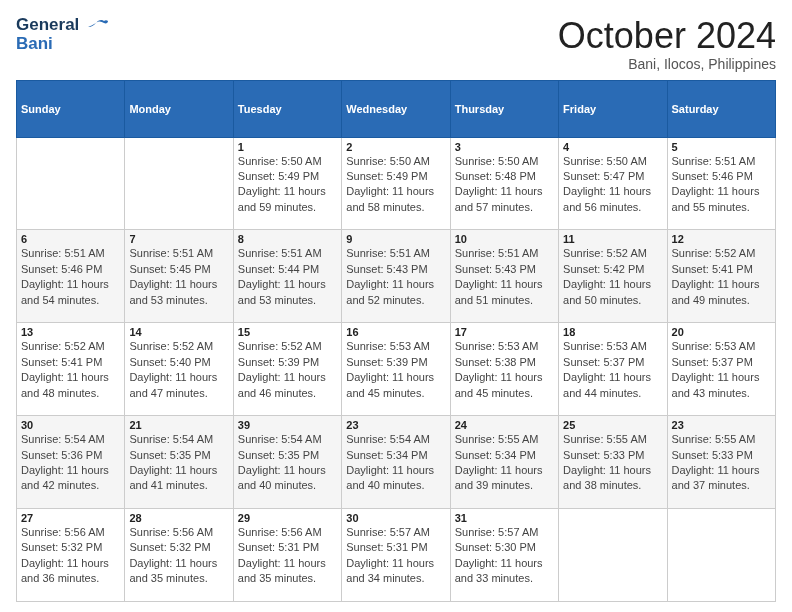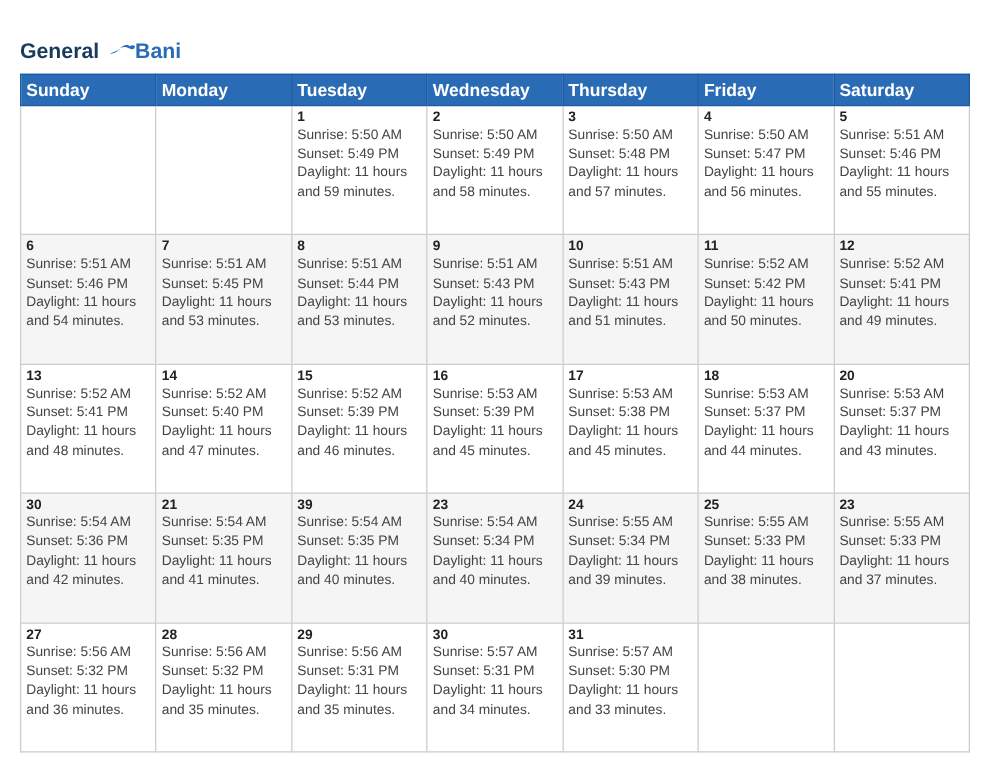--- a/index.html
+++ b/index.html
@@ -39,23 +39,23 @@
     .calendar {
       flex: 1;
       border: 1px solid #ccc;
       border-collapse: collapse;
       width: 100%;
       table-layout: fixed;
     }
     .calendar th {
       background: #2a6bb5;
       color: #fff;
-      font-size: 14px;
+      font-size: 11px;
       font-weight: 600;
-      padding: 4px 4px;
+      padding: 22px 4px;
       text-align: left;
       border: 1px solid #1a5aa0;
     }
     .calendar td {
       border: 1px solid #ccc;
       vertical-align: top;
       padding: 3px 4px;
       font-size: 9.5px;
       color: #333;
       background: #fff;
@@ -82,30 +82,34 @@
       line-height: 1.15;
     }
   </style>
 </head>
 <body>
 
 <div class="page">
   <div class="header">
     <div class="logo-block">
       <div style="display:flex; align-items:center;">
-        <div style="display:flex; line-height:1.1;margin-top:16px;">
+        <div style="display:flex; flex-direction:column; line-height:1.1;">
           <span style="font-size:17px; font-weight:bold; color:#1a3a5c;">General
             <svg width="22" height="14" viewBox="0 0 22 14" style="vertical-align:middle; margin-left:2px;">
               <path d="M18 2 C16 0, 12 1, 10 4 C12 2, 15 2, 18 4 C20 5, 22 4, 22 2 C21 1, 19 1, 18 2Z" fill="#2a6bb5"></path>
               <path d="M10 4 C8 6, 6 8, 2 8 C4 7, 7 6, 10 4Z" fill="#2a6bb5"></path>
             </svg>
           </span>
           <span style="font-size:17px; font-weight:bold; color:#2a6bb5;">Bani</span>
         </div>
       </div>
+    </div>
+    <div class="title-section">
+      <div class="month-title">October 2024</div>
+      <div class="location">Bani, Ilocos, Philippines</div>
     </div>
   </div>
 
   <table class="calendar">
     <thead>
       <tr>
         <th>Sunday</th>
         <th>Monday</th>
         <th>Tuesday</th>
         <th>Wednesday</th>

